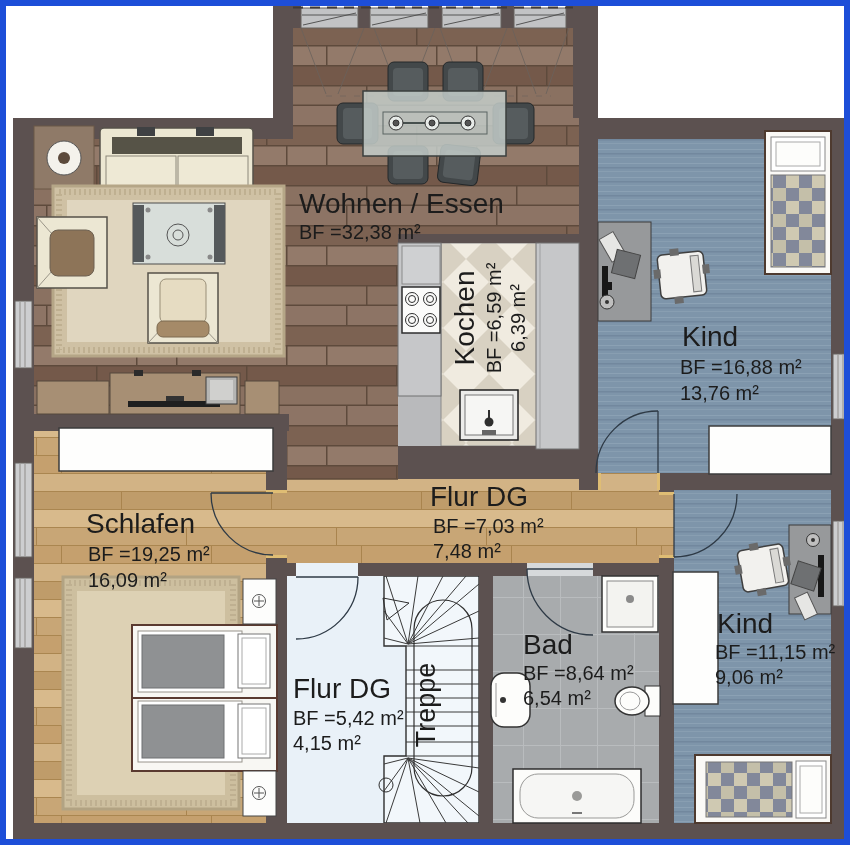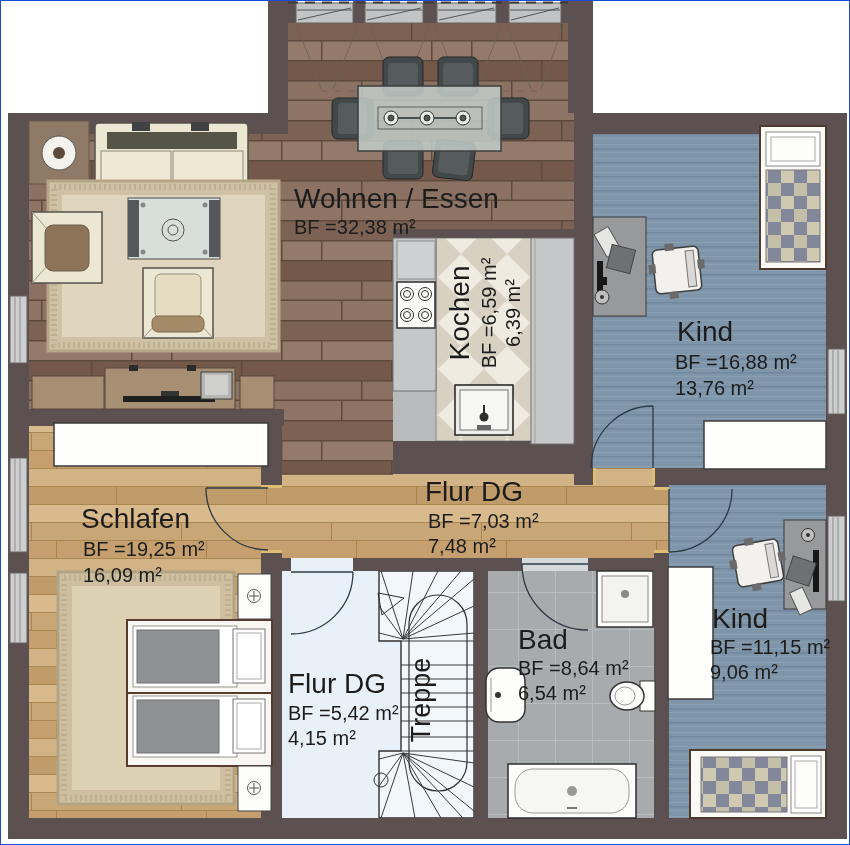--- a/index.html
+++ b/index.html
@@ -1,16 +1,16 @@
 <!DOCTYPE html>
 <html><head>
 <meta charset="utf-8">
 <style>
   html,body{margin:0;padding:0;background:#fff;}
-  #stage{position:relative;width:850px;height:845px;background:#ffffff;border:1px solid #1d4ed8;box-sizing:border-box;overflow:hidden;}
+  #stage{position:relative;width:850px;height:845px;background:#ffffff;border:6px solid #1d4ed8;box-sizing:border-box;overflow:hidden;}
   svg{display:block;}
   text{font-family:"Liberation Sans","DejaVu Sans",sans-serif;fill:#1c1c1c;}
   .rn{font-size:28px;}
   .ra{font-size:20px;}
   .rv{font-size:27px;}
 </style>
 </head>
 <body>
 
 <div id="stage">

